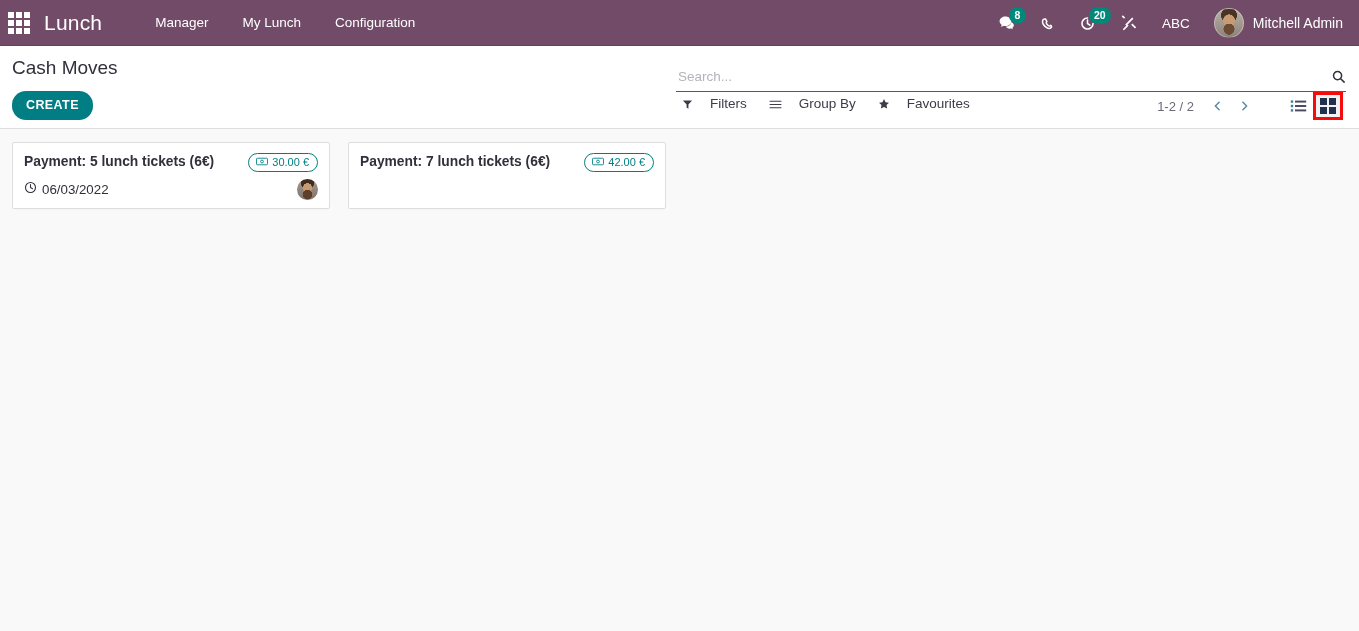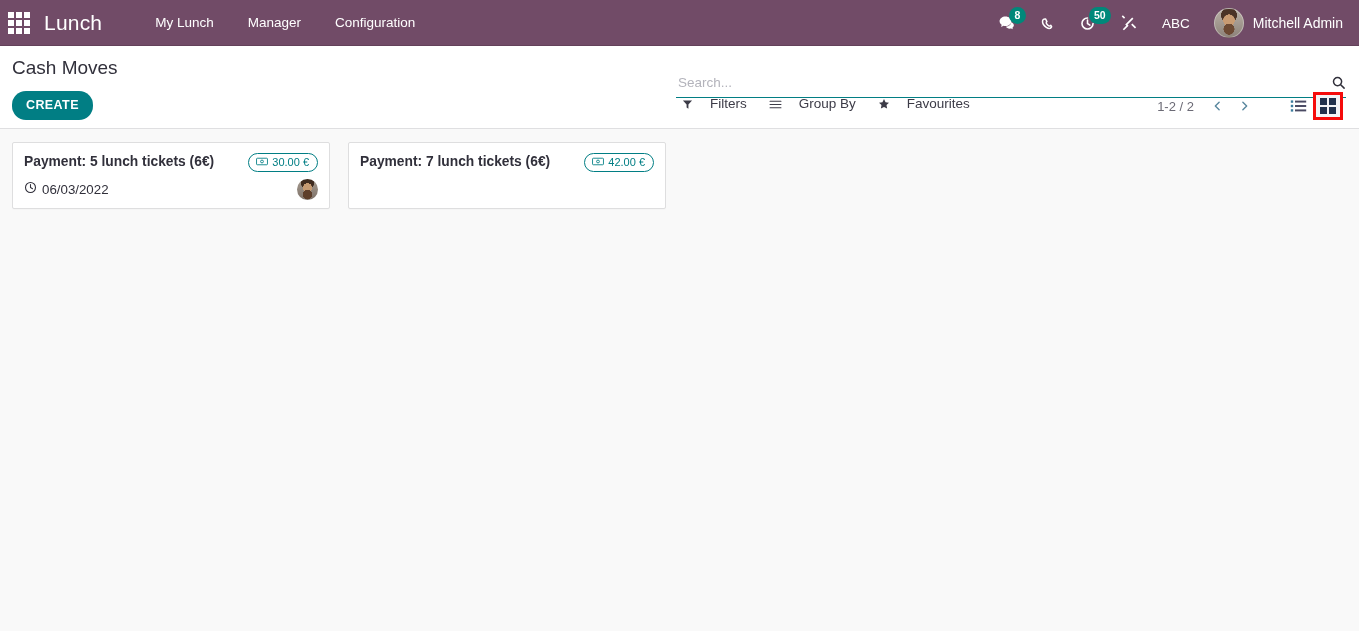--- a/index.html
+++ b/index.html
@@ -158,21 +158,21 @@
     border-radius: 14px;
     cursor: pointer;
     font-family: "Liberation Sans", sans-serif;
     line-height: 15px;
   }
 
   
   .cp-search {
     position: absolute;
     left: 676px;
-    top: 25px;
+    top: 19px;
     width: 670px;
     display: flex;
     align-items: center;
     border-bottom: 1px solid #017e84;
     padding-bottom: 3px;
   }
   .cp-search input {
     flex: 1;
     border: none;
     outline: none;
@@ -347,22 +347,22 @@
       <i></i>
       <i></i>
       <i></i>
       <i></i>
       <i></i>
       <i></i>
   </div>
   <div class="brand">Lunch</div>
 
   <div class="nav-menu">
+    <div class="nav-item">Manager</div>
     <div class="nav-item">My Lunch</div>
-    <div class="nav-item">Manager</div>
     <div class="nav-item">Configuration</div>
   </div>
 
   <div class="nav-right">
     <div class="sysicon">
       <svg width="19" height="19" viewBox="0 0 24 24" fill="#ffffff">
         <path d="M9.5 3C5.4 3 2 5.7 2 9c0 1.8 1 3.4 2.6 4.5L4 16.3l2.9-1.5c.8.2 1.7.3 2.6.3 4.1 0 7.5-2.7 7.5-6S13.6 3 9.5 3z"></path>
         <path d="M16.5 10.4c2.1.6 3.5 2.1 3.5 3.9 0 1.2-.7 2.3-1.8 3.1l.5 2-2.1-1.1c-.6.1-1.2.2-1.8.2-2.2 0-4.1-1-4.8-2.4 3.6-.2 6.5-2.6 6.5-5.7z"></path>
       </svg>
       <span class="badge">8</span>
@@ -372,21 +372,21 @@
       <svg width="17" height="17" viewBox="0 0 24 24" fill="none" stroke="#ffffff" stroke-width="2.1" stroke-linecap="round" stroke-linejoin="round">
         <path d="M16.5 14.5c-1 1.8-3 .9-4.6-.7-1.6-1.6-2.5-3.6-.7-4.6l-2-3.6C7 5.2 5.2 6.4 5 8.4c-.3 3.3 2.4 7 5.3 9 2 1.4 4.2 2.3 5.7 1.3 1-.6 1.6-1.5 1.8-2.2z"></path>
       </svg>
     </div>
 
     <div class="sysicon">
       <svg width="19" height="19" viewBox="0 0 24 24" fill="none" stroke="#ffffff" stroke-width="2">
         <path d="M19 12a7 7 0 1 1-7-7" stroke-linecap="round"></path>
         <path d="M12 7.5V12l3 2" stroke-linecap="round"></path>
       </svg>
-      <span class="badge">50</span>
+      <span class="badge">20</span>
     </div>
 
     <div class="sysicon">
       <svg width="18" height="18" viewBox="0 0 24 24" fill="#ffffff">
         <path d="M3.6 3.2l3.1 3.1 1.5-1.5L5.1 1.7 3.6 3.2zm14 1.6l-9.3 9.3 1.6 1.6 9.3-9.3-1.6-1.6zM5 20.2l1.6 1.6 6.2-6.2-1.6-1.6L5 20.2zm12.8-7.5l-1.6 1.6 5.1 5.1 1.6-1.6-5.1-5.1z"></path>
       </svg>
     </div>
 
     <div class="abc-label">ABC</div>
 

